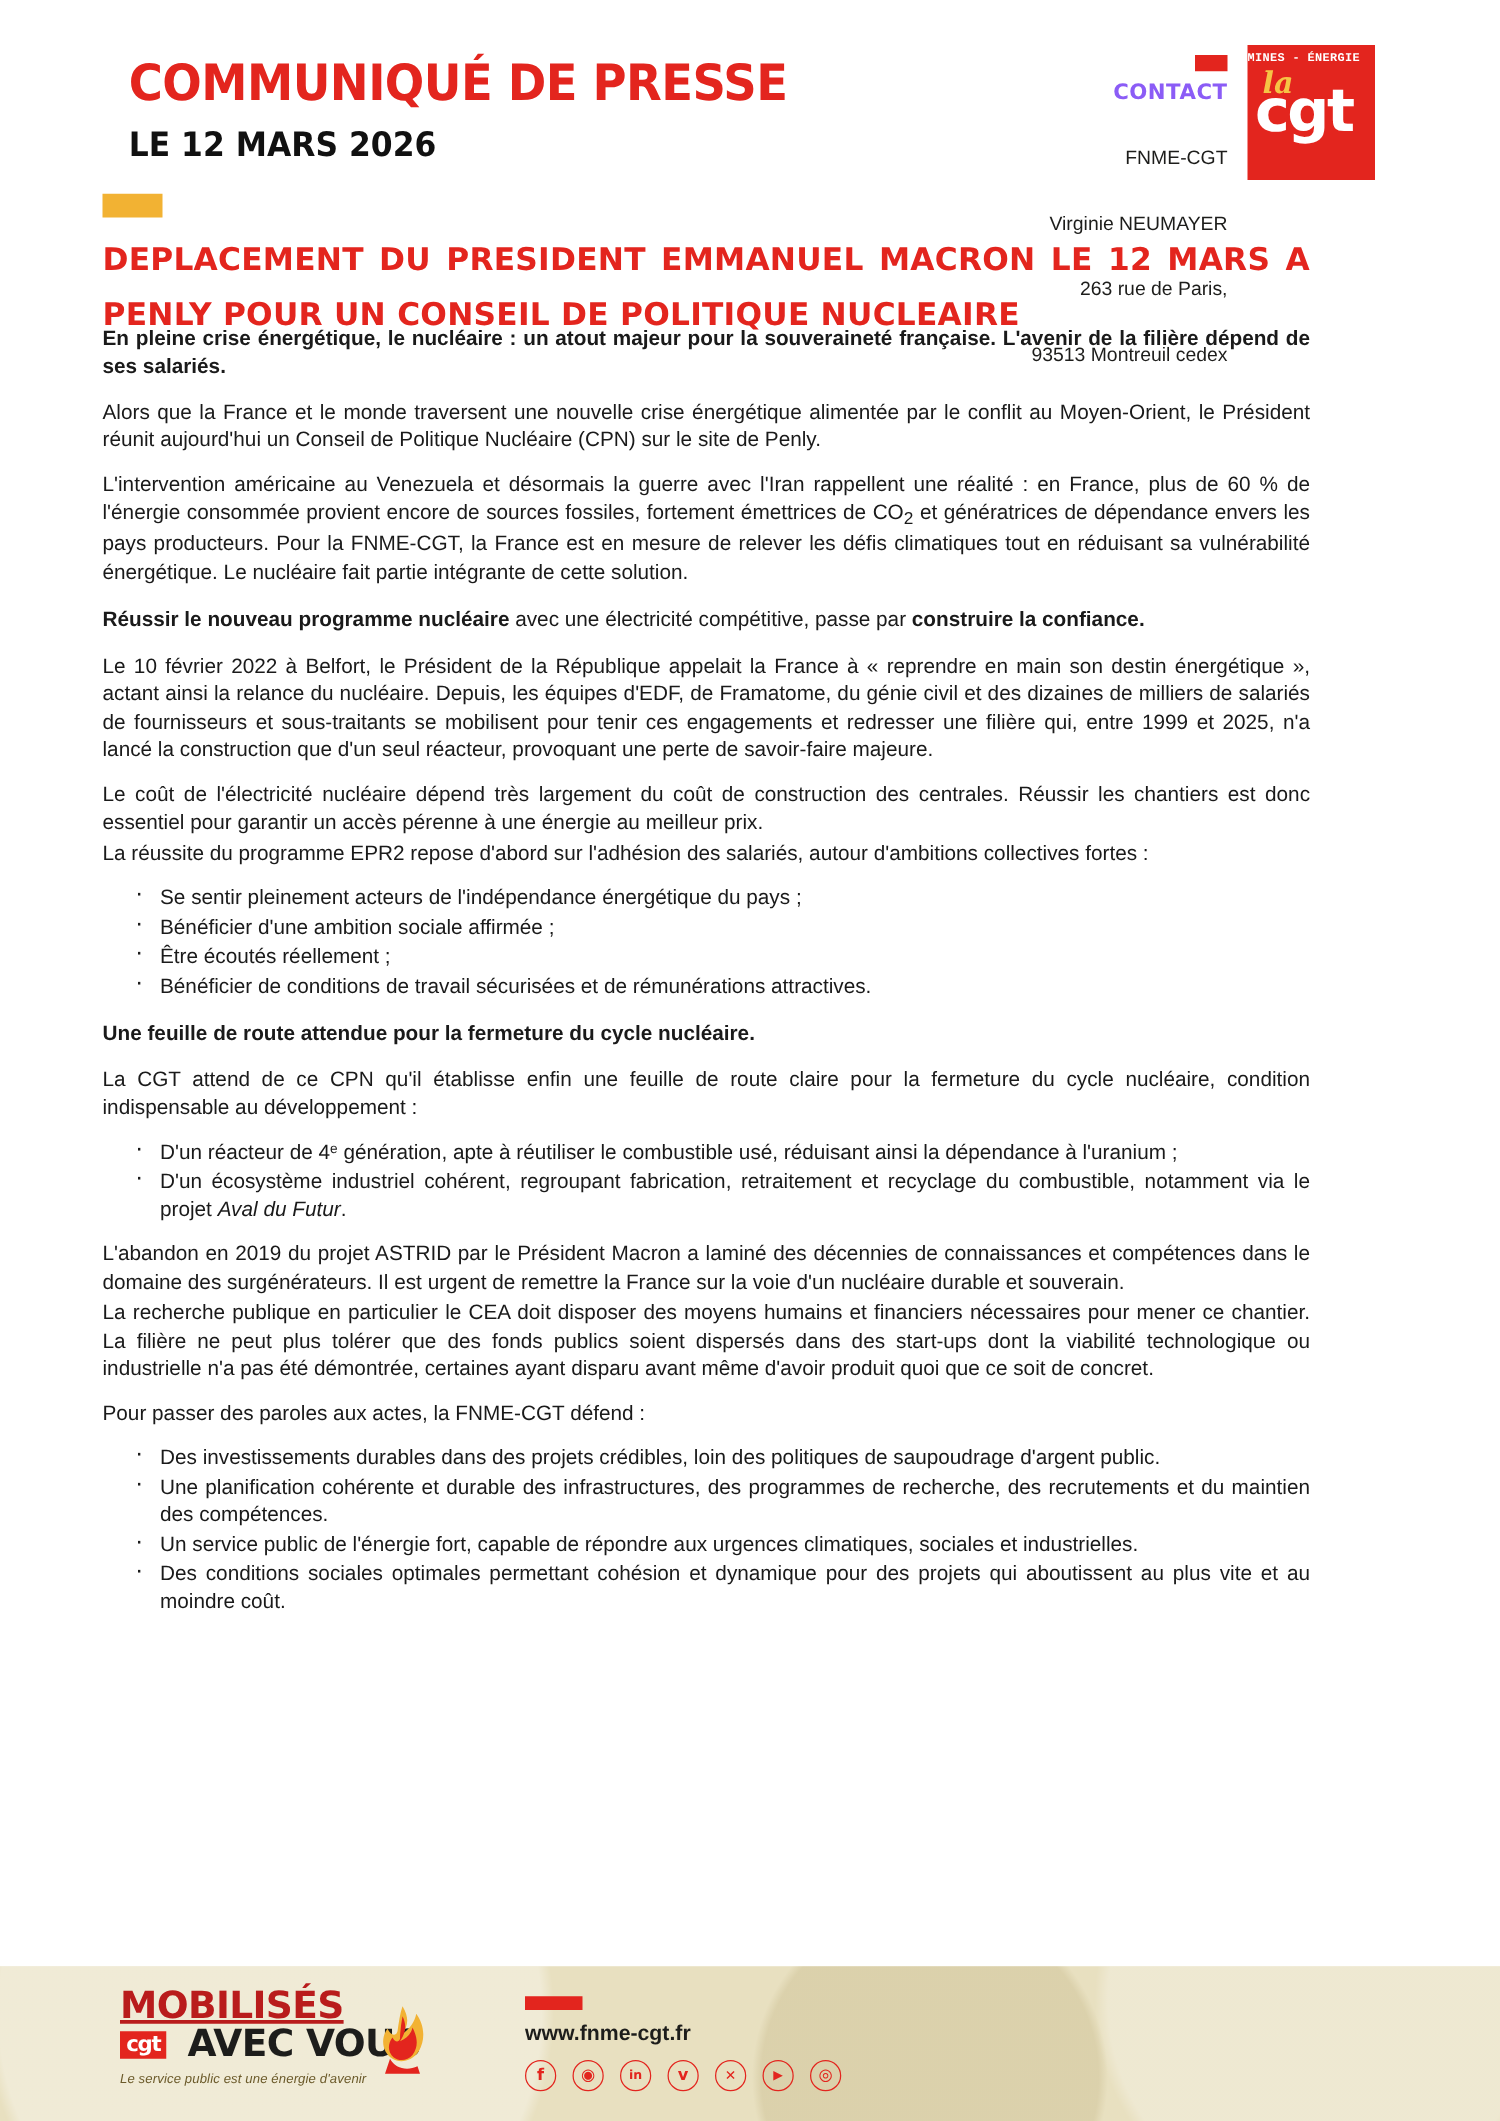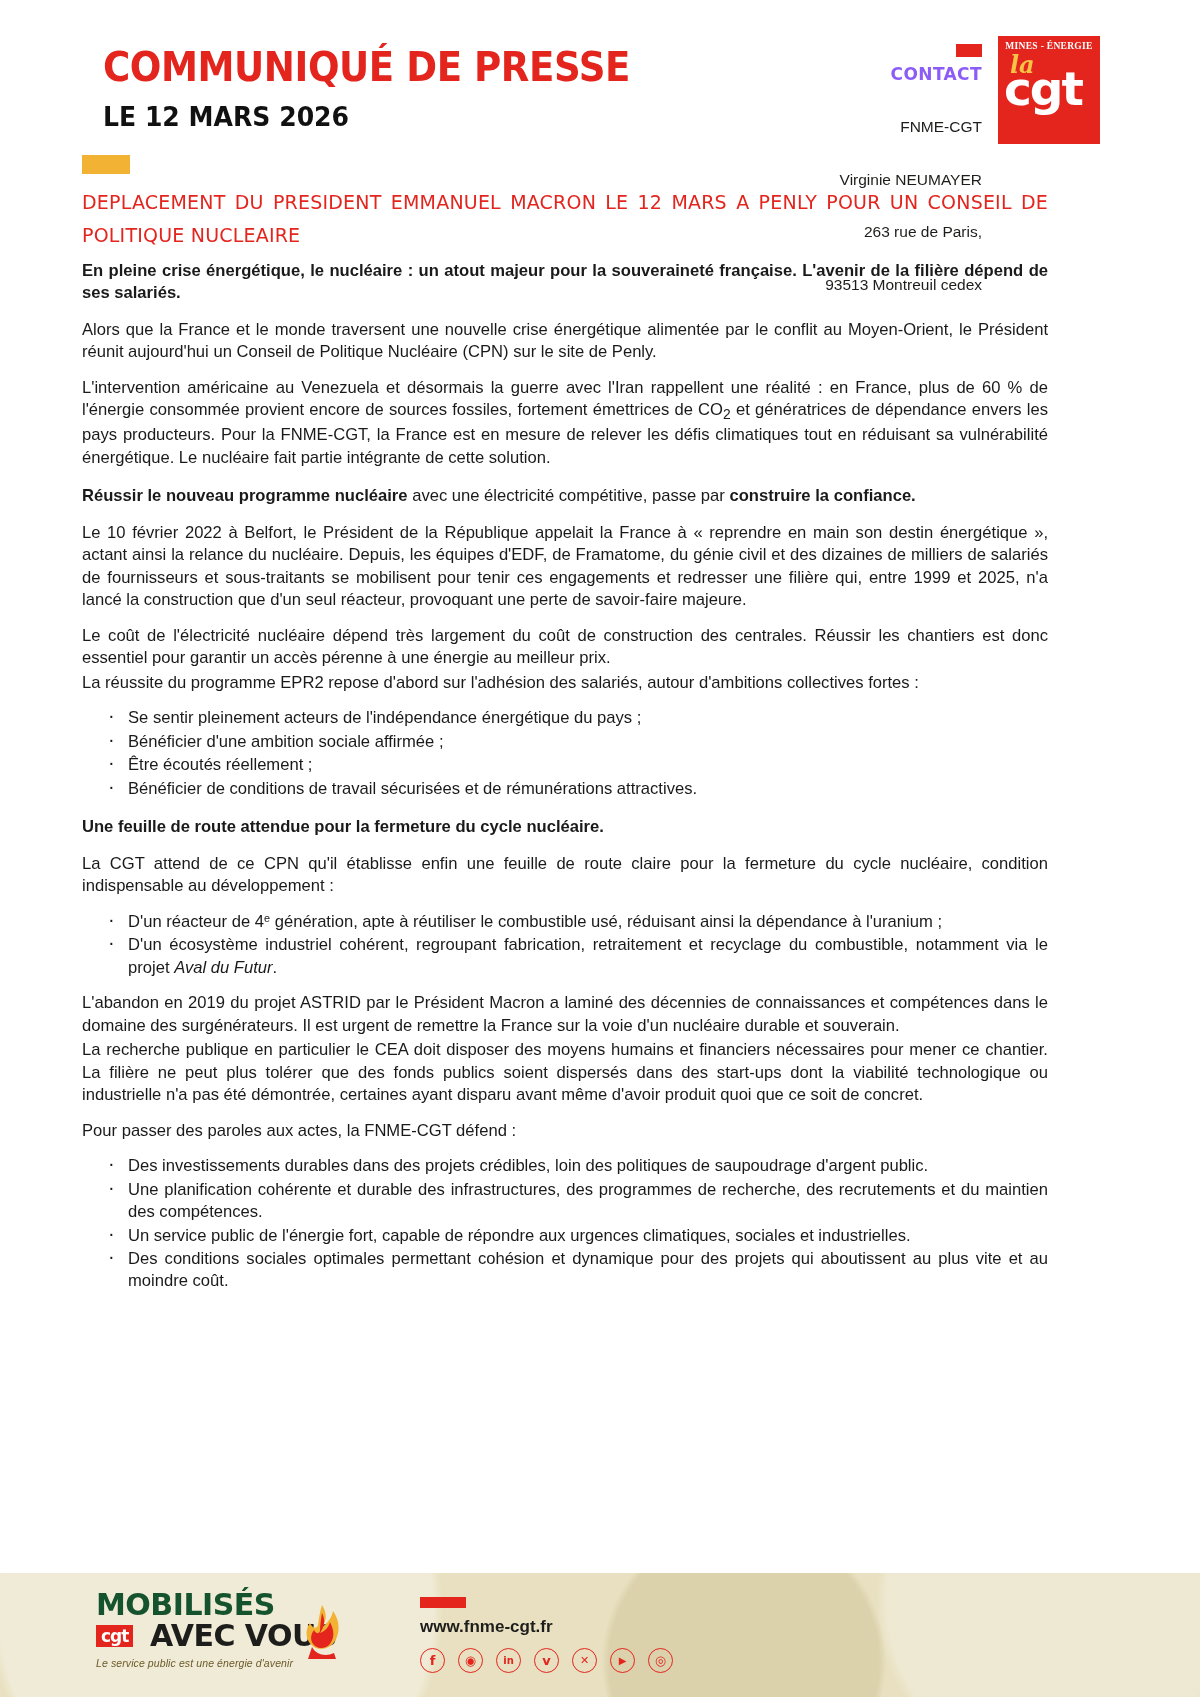--- a/index.html
+++ b/index.html
@@ -48,42 +48,42 @@
   .contact-line { font-size:15.5px; color:#1d1d1b;margin-top:32px; }
 
   
   .cgt-logo {
     position:absolute; right:100px; top:36px;
     width:102px; height:108px; background:#e3251e;
     overflow:hidden;
   }
   .cgt-mines {
     color:#fff; font-size:9.5px; font-weight:bold;
-    letter-spacing:0.3px; text-align:center; padding-top:5px;
-    font-family:Liberation Serif, serif;
+    letter-spacing:0.3px; padding-top:5px;
+    font-family:Liberation Mono, monospace;
   }
   .cgt-la {
     color:#f6c445; font-size:24px; font-style:italic; font-weight:bold;
     font-family:"DejaVu Serif", serif;
     margin:2px 0 -10px 12px; line-height:1;
   }
   .cgt-cgt {
     color:#fff; font-size:47px; font-weight:bold;
     font-family:"DejaVu Sans", sans-serif;
     letter-spacing:-2px; margin-left:6px; line-height:0.95;
   }
 
   
   .yellow-tab {
     position:absolute; left:82px; top:155px;
     width:48px; height:19px; background:#f2b233;
   }
   .headline {
     position:absolute; left:82px; top:186px; width:966px;
-    color:#e3251e; font-weight:normal; font-size:19px;
+    color:#e3251e; font-weight:bold; font-size:25px;
     line-height:1.75; letter-spacing:0.2px;
     text-align:justify;
     font-family:"DejaVu Sans", sans-serif;
   }
 
   
   .content {
     position:absolute; left:82px; top:260px; width:966px;
     font-size:16.6px; line-height:1.355; color:#1a1a1a;
     text-align:justify;
@@ -116,22 +116,22 @@
   .footer::before{
     content:""; position:absolute; inset:0;
     background:
       radial-gradient(circle at 18% 30%, rgba(255,255,255,.35) 0 22%, transparent 23%),
       radial-gradient(circle at 62% 72%, rgba(190,175,125,.30) 0 18%, transparent 19%),
       radial-gradient(circle at 88% 22%, rgba(255,255,255,.28) 0 16%, transparent 17%);
     pointer-events:none;
   }
   .footer-left { position:absolute; left:96px; top:18px; width:330px; }
   .mob-line1 {
-    font-size:30px; font-weight:bold; color:#14532d; line-height:0.96;
-    font-family:"DejaVu Sans", sans-serif; letter-spacing:-0.5px;
+    font-size:30px; font-weight:bold; color:#b91c1c; line-height:0.96;
+    font-family:"DejaVu Sans", sans-serif; letter-spacing:-0.5px;text-decoration:underline;
   }
   .mob-line2 {
     font-size:30px; font-weight:bold; color:#1d1d1b; line-height:0.96;
     font-family:"DejaVu Sans", sans-serif; letter-spacing:-0.5px;
     margin-top:2px; padding-left:54px;
   }
   .mob-cgt-badge {
     position:absolute; left:0; top:34px;
     background:#e3251e; color:#fff; font-weight:bold; font-size:17px;
     padding:1px 5px; font-family:"DejaVu Sans", sans-serif;

